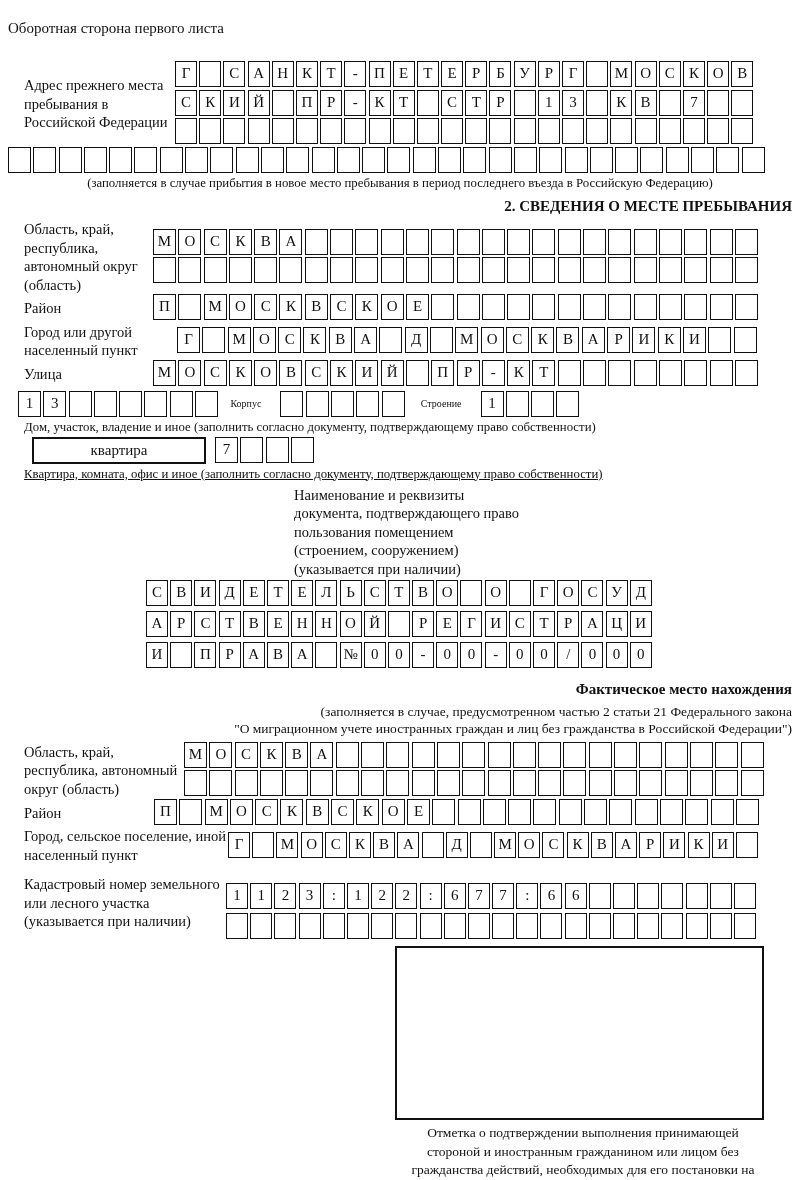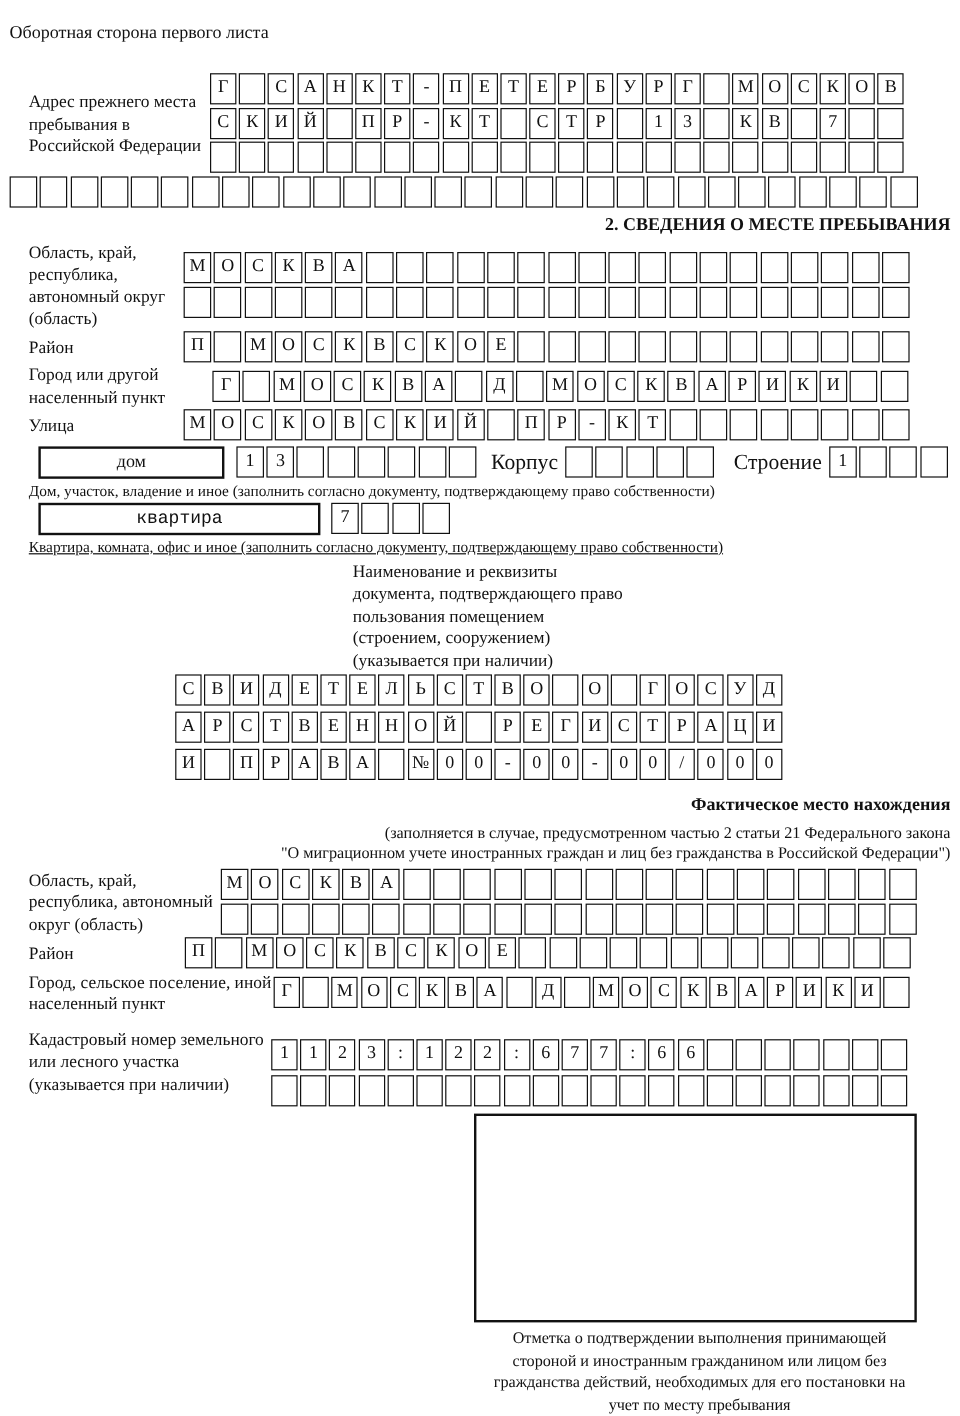--- a/index.html
+++ b/index.html
@@ -58,21 +58,21 @@
   .subcap { font-size:13.5px; text-align:right; line-height:17px; }
   
   .inline-row { display:flex; align-items:center; margin:2px 0 2px 0; }
   .type-box {
     box-sizing:border-box;
     border:2px solid #111;
     height:27px;
     display:flex; align-items:center; justify-content:center;
     font-size:15px;
   }
-  .lbl-inline { font-size:18px; margin:0 6px; }
+  .lbl-inline { font-size:10px; margin:0 19px; }
   
   .checkbox {
     box-sizing:border-box;
     width:23px; height:26px;
     border:1.5px solid #111;
     text-align:center; font-size:15px; line-height:23px;
     flex:0 0 auto;
   }
   .stay-row { display:flex; align-items:center; margin-top:5px; font-size:15px; }
   .stay-opt-label { margin:0 0 0 9px; }
@@ -206,20 +206,21 @@
       <span class="cell"></span>
       <span class="cell"></span>
       <span class="cell"></span>
       <span class="cell"></span>
       <span class="cell"></span>
       <span class="cell"></span>
       <span class="cell"></span>
       <span class="cell"></span>
       <span class="cell"></span>
     </div>
+  <div class="caption">(заполняется в случае прибытия в новое место пребывания в период последнего въезда в Российскую Федерацию)</div>
 
   <div class="section-title">2. СВЕДЕНИЯ О МЕСТЕ ПРЕБЫВАНИЯ</div>
 
   <div class="field">
     <div class="flabel w145">Область, край, республика, автономный округ (область)</div>
     <div class="cellcol">
       <div class="cell-row">
           <span class="cell">М</span>
           <span class="cell">О</span>
           <span class="cell">С</span>
@@ -363,21 +364,20 @@
           <span class="cell"></span>
           <span class="cell"></span>
           <span class="cell"></span>
           <span class="cell"></span>
           <span class="cell"></span>
         </div>
     </div>
   </div>
 
   <div class="inline-row">
-    <div class="type-box" style="margin-left:24px; width:162px;">дом</div>
     <div class="cell-row" style="margin:0 0 0 10px;">
         <span class="cell">1</span>
         <span class="cell">3</span>
         <span class="cell"></span>
         <span class="cell"></span>
         <span class="cell"></span>
         <span class="cell"></span>
         <span class="cell"></span>
         <span class="cell"></span>
       </div>
@@ -393,21 +393,21 @@
     <div class="cell-row" style="margin:0;">
         <span class="cell">1</span>
         <span class="cell"></span>
         <span class="cell"></span>
         <span class="cell"></span>
       </div>
   </div>
   <div class="caption" style="text-align:left; padding-left:16px;font-family:Liberation Serif, serif;">Дом, участок, владение и иное (заполнить согласно документу, подтверждающему право собственности)</div>
 
   <div class="inline-row">
-    <div class="type-box" style="margin-left:24px; width:235px;font-family:Liberation Mono, monospace;">квартира</div>
+    <div class="type-box" style="margin-left:24px; width:174px;">квартира</div>
     <div class="cell-row" style="margin:0 0 0 9px;">
         <span class="cell">7</span>
         <span class="cell"></span>
         <span class="cell"></span>
         <span class="cell"></span>
       </div>
   </div>
   <div class="caption" style="text-align:left; padding-left:16px;text-decoration:underline;">Квартира, комната, офис и иное (заполнить согласно документу, подтверждающему право собственности)</div>
 
 

